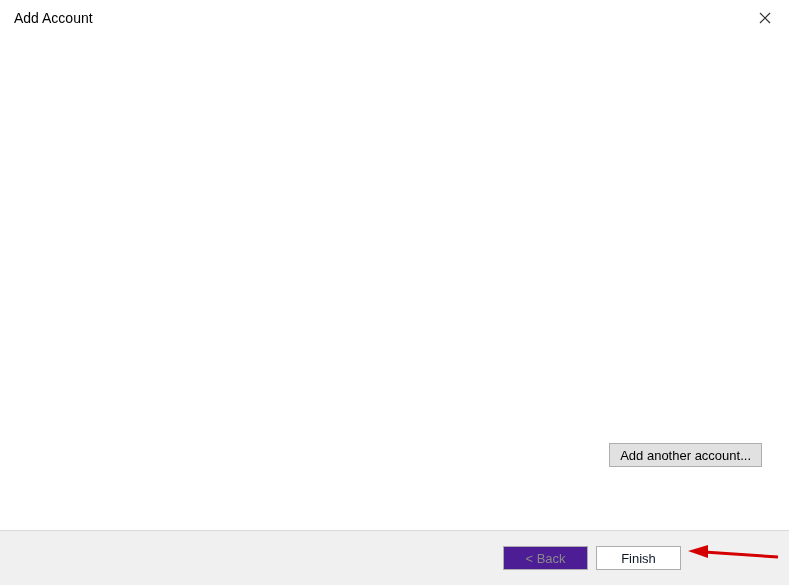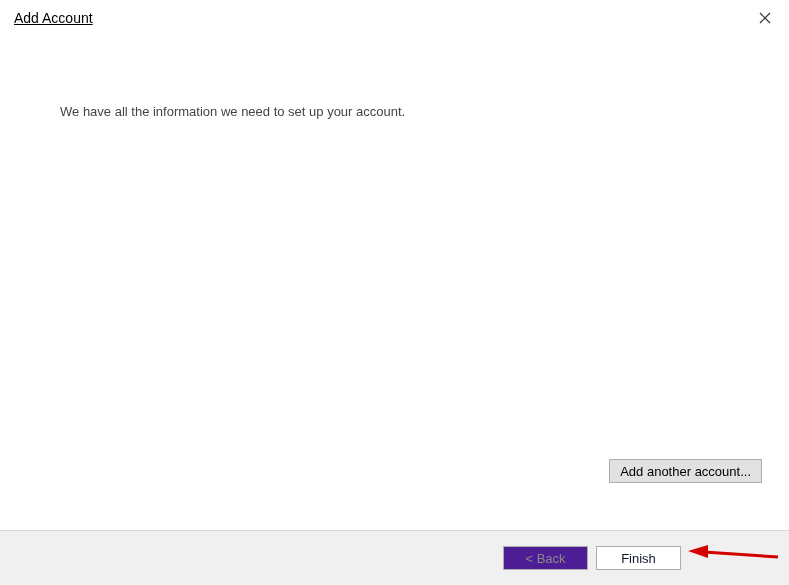--- a/index.html
+++ b/index.html
@@ -15,21 +15,20 @@
       background: #ffffff;
       position: relative;
       overflow: hidden;
     }
     .titlebar {
       display: flex;
       justify-content: space-between;
       align-items: center;
       padding: 8px 14px 6px 14px;
       height: 34px;
-      text-decoration: underline;
     }
     .title {
       font-size: 14px;
       color: #000000;
     }
     .close-btn {
       width: 20px;
       height: 20px;
       display: flex;
       align-items: center;
@@ -49,21 +48,21 @@
       font-weight: 600;
       margin-bottom: 34px;
     }
     .message {
       color: #444444;
       font-size: 13px;
     }
     .add-another {
       position: absolute;
       right: 27px;
-      bottom: 102px;
+      bottom: 118px;
     }
     .add-another button {
       background: #e1e1e1;
       border: 1px solid #adadad;
       padding: 4px 10px;
       font-size: 13px;
       font-family: inherit;
       color: #000;
       cursor: pointer;
       height: 24px;
@@ -114,21 +113,20 @@
   <span class="title">Add Account</span>
   <div class="close-btn">
     <svg viewBox="0 0 12 12">
       <line x1="1" y1="1" x2="11" y2="11" stroke="#333" stroke-width="1.2"></line>
       <line x1="11" y1="1" x2="1" y2="11" stroke="#333" stroke-width="1.2"></line>
     </svg>
   </div>
 </div>
 
 <div class="content">
-  <div class="message">We have all the information we need to set up your account.</div>
 </div>
 
 <div class="add-another">
   <button>Add another account...</button>
 </div>
 
 <div class="footer">
   <button class="btn-back" disabled="">&lt; Back</button>
   <button class="btn-finish">Finish</button>
 </div>

